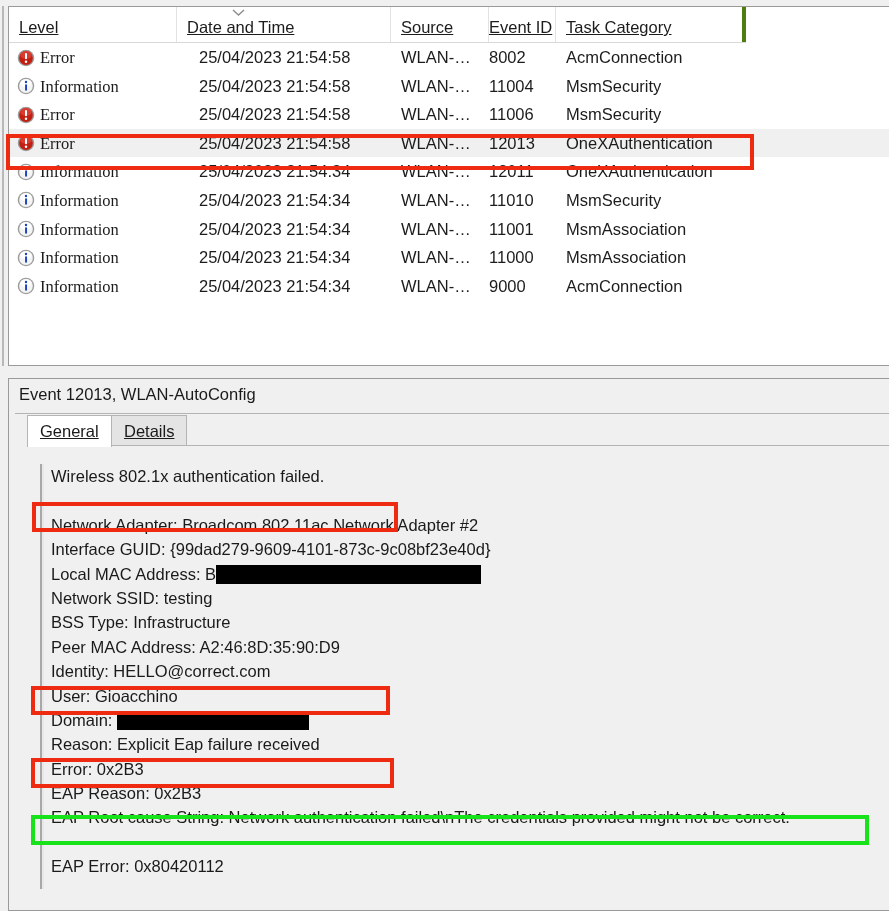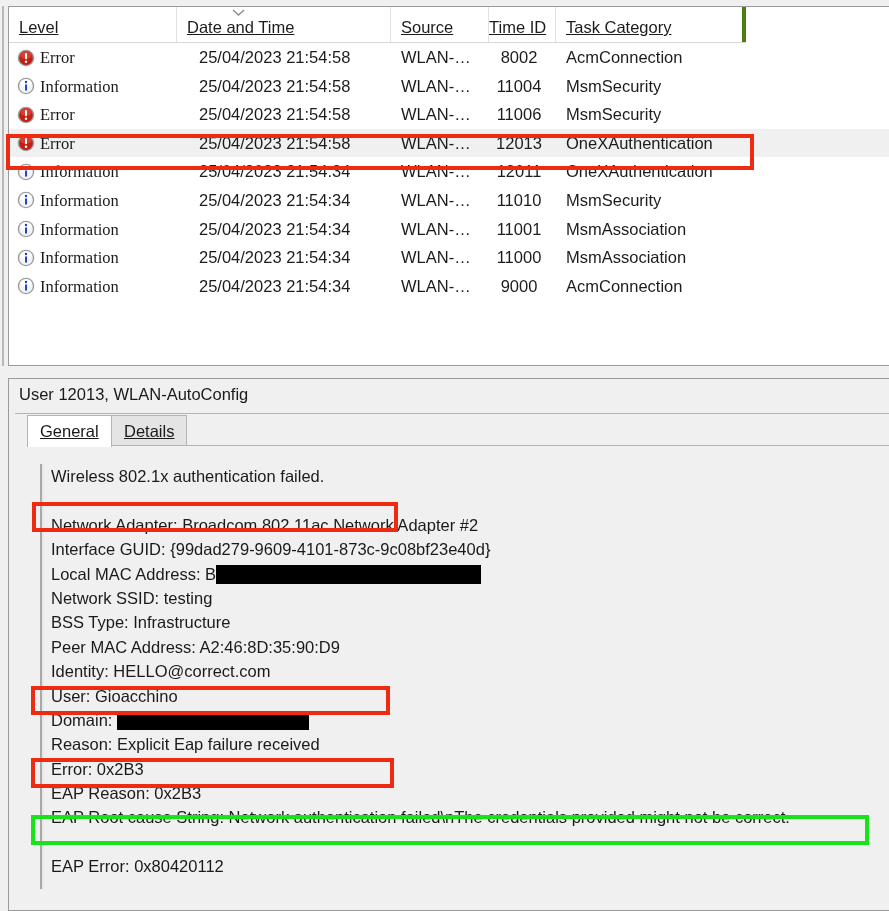--- a/index.html
+++ b/index.html
@@ -93,21 +93,21 @@
     height: 28.6px;
     line-height: 29px;
     font-size: 16.5px;
     color: #1c1c1c;
     white-space: nowrap;
     overflow: hidden;
   }
   .cell.c-level { left: 8px; }
   .cell.c-date  { left: 190px; }
   .cell.c-source{ left: 392px; }
-  .cell.c-eid   { left: 480px; width: 60px; text-align: center; }
+  .cell.c-eid   { left: 480px; width: 60px; text-align: left; }
   .cell.c-task  { left: 557px; }
 
   .lvl-wrap { display: inline-flex; align-items: center; gap: 5px; font-family: Liberation Serif, serif; }
   .lvl-icon { width: 18px; height: 18px; display: block; flex: 0 0 18px; }
 
   
   .detail-pane {
     position: absolute;
     left: 8px; top: 378px;
     width: 889px; height: 533px;
@@ -223,21 +223,21 @@
 
       <div class="lv-header">
         <div class="sort-chevron">
           <svg width="13" height="7" viewBox="0 0 13 7">
               <path d="M1 1 L6.5 6 L12 1" fill="none" stroke="#8d8d8d" stroke-width="1.4"></path>
             </svg>
         </div>
         <div class="hcell" style="left:0px;width:168px;">Level</div>
         <div class="hcell" style="left:168px;width:214px;">Date and Time</div>
         <div class="hcell" style="left:382px;width:98px;">Source</div>
-        <div class="hcell num" style="left:480px;width:67px;">Time ID</div>
+        <div class="hcell num" style="left:480px;width:67px;">Event ID</div>
         <div class="hcell" style="left:547px;width:190px;border-right:4px solid #4d7c0f;">Task Category</div>
       </div>
 
       <div class="lv-rows" id="lv-rows">
           <div class="lv-row">
             <div class="cell c-level"><span class="lvl-wrap">
                 <span style="display: block;">
                   <svg class="lvl-icon" viewBox="0 0 20 20">
                     <ellipse cx="10" cy="10" rx="9.2" ry="9.2" fill="#9d9d9d"></ellipse>
                     <ellipse cx="10" cy="10" rx="7.6" ry="7.8" fill="#c21f13"></ellipse>
@@ -395,21 +395,21 @@
             <div class="cell c-date">25/04/2023 21:54:34</div>
             <div class="cell c-source">WLAN-…</div>
             <div class="cell c-eid">9000</div>
             <div class="cell c-task">AcmConnection</div>
           </div>
         </div>
     </div>
   </div>
 
   <div class="detail-pane">
-    <div class="detail-title">User 12013, WLAN-AutoConfig</div>
+    <div class="detail-title">Event 12013, WLAN-AutoConfig</div>
     <div class="detail-sep"></div>
 
     <div class="tabstrip">
       <div class="tab tab-general active">General</div>
       <div class="tab tab-details">Details</div>
     </div>
 
     <div class="tab-body">
       <div class="eventbox">
         <div class="eventbox-rail"></div>

